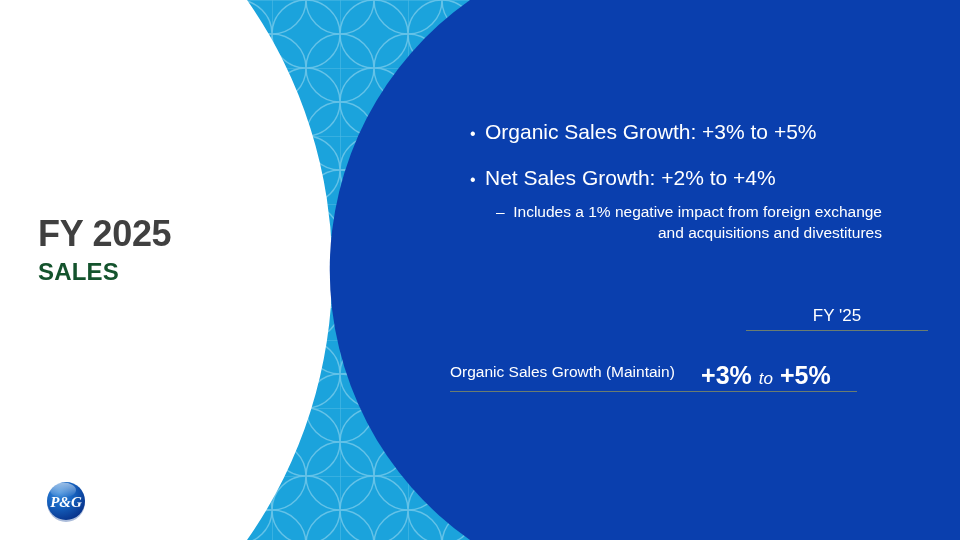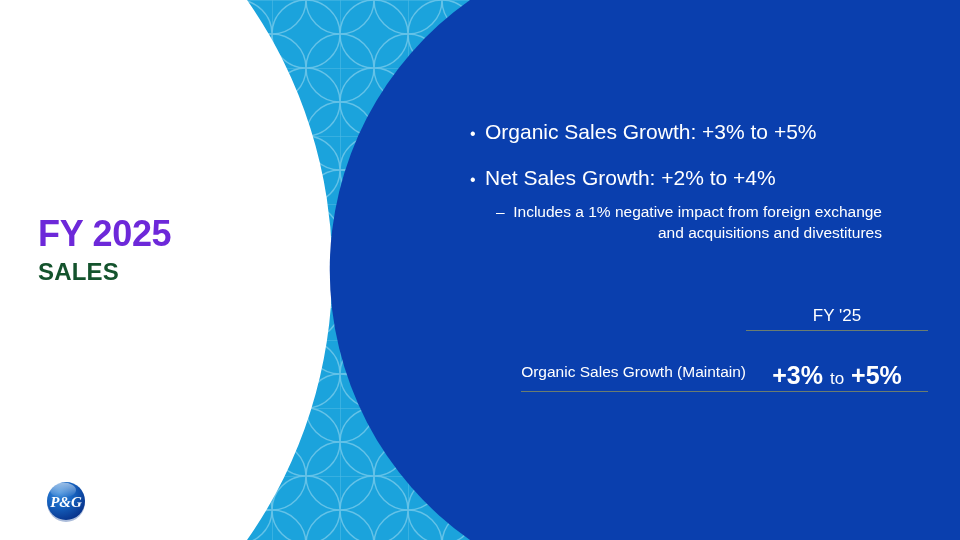--- a/index.html
+++ b/index.html
@@ -24,21 +24,21 @@
   
   .title-block {
     position: absolute;
     left: 38px;
     top: 214px;
     width: 300px;
   }
   .title-main {
     font-size: 36px;
     font-weight: bold;
-    color: #6d28d9;
+    color: #404040;
     line-height: 1.12;
     letter-spacing: -0.3px;
     margin: 0;
   }
   .title-sub {
     font-size: 24px;
     font-weight: bold;
     color: #14532d;
     letter-spacing: 0.2px;
     margin: 4px 0 15px 0;
@@ -97,21 +97,21 @@
   .table {
     position: absolute;
     left: 450px;
     top: 306px;
     width: 478px;
     color: #ffffff;
   }
   .trow {
     display: flex;
     align-items: flex-end;
-    justify-content: flex-end;
+    justify-content: flex-start;
   }
   .tlabel {
     font-size: 15.5px;
     text-align: right;
     padding-bottom: 10px;
     border-bottom: 1.6px solid #6B7D70;
     white-space: nowrap;
   }
   .tvalue {
     text-align: center;
@@ -132,20 +132,21 @@
   .trow-data { margin-bottom: 32px; }
   .trow-data .tlabel { flex: 0 0 auto; }
   .trow-data .tvalue {
     width: 182px;
     font-size: 25px;
     font-weight: bold;
   }
   .trow-data .tvalue .conj {
     font-size: 17px;
     font-weight: normal;
+    font-style: italic;
   }
 </style>
 </head>
 <body>
 
 <div id="slide">
 
   <svg id="bg" viewBox="0 0 960 540">
     <defs>
 

